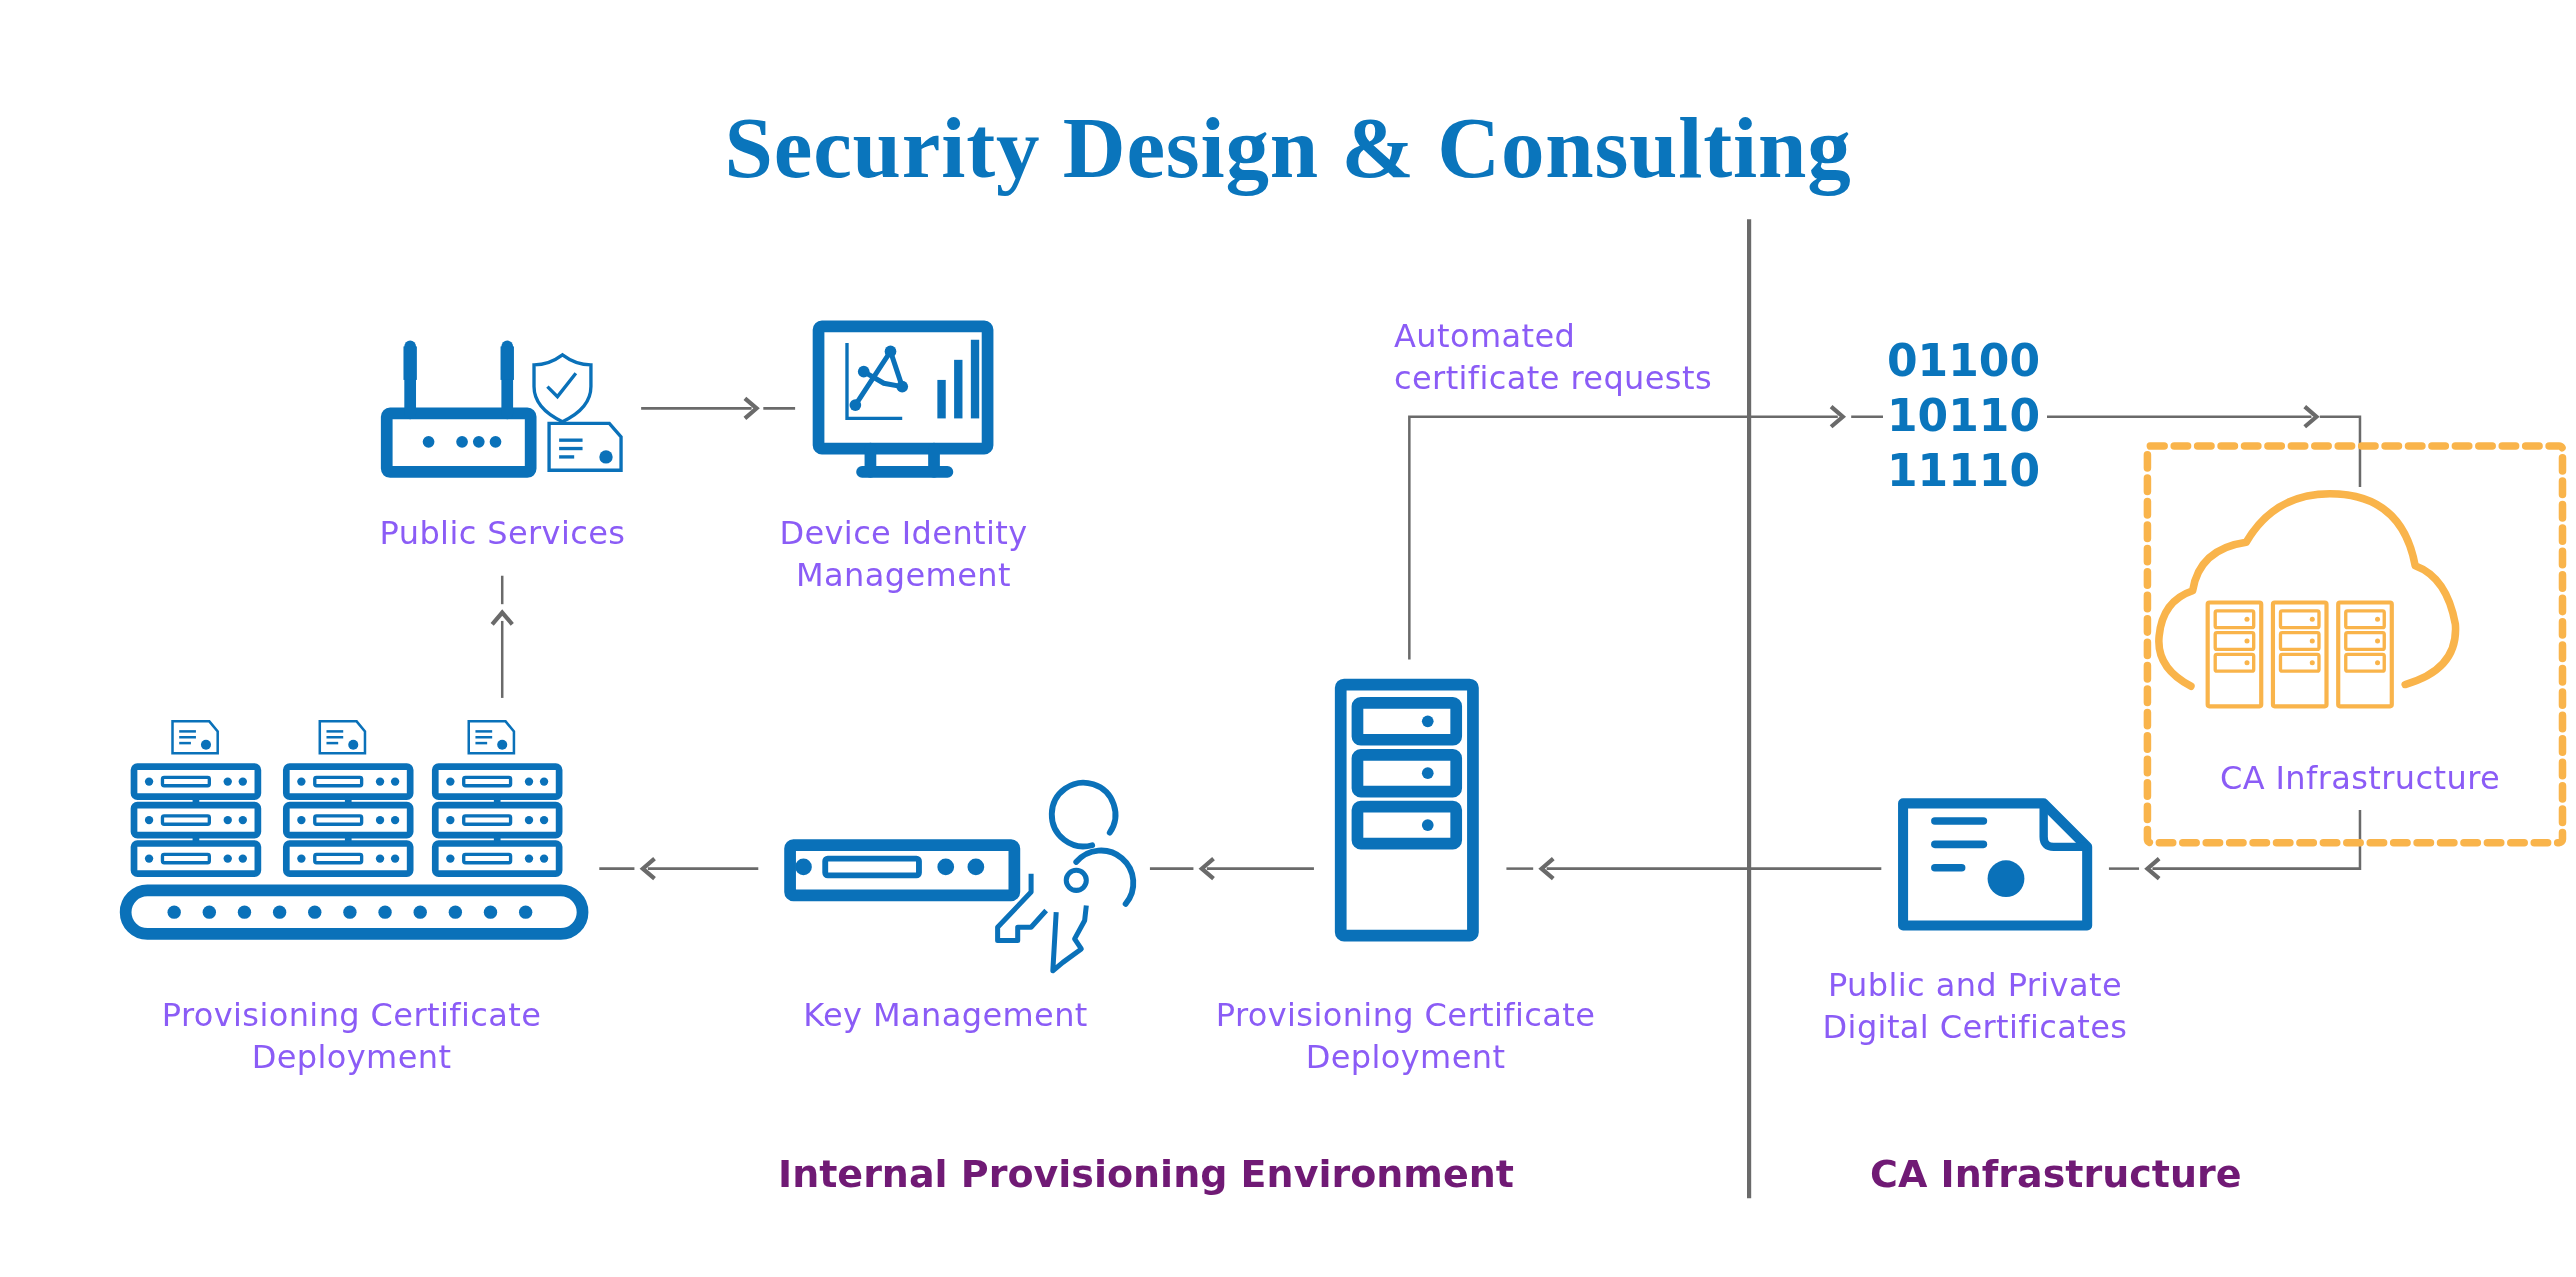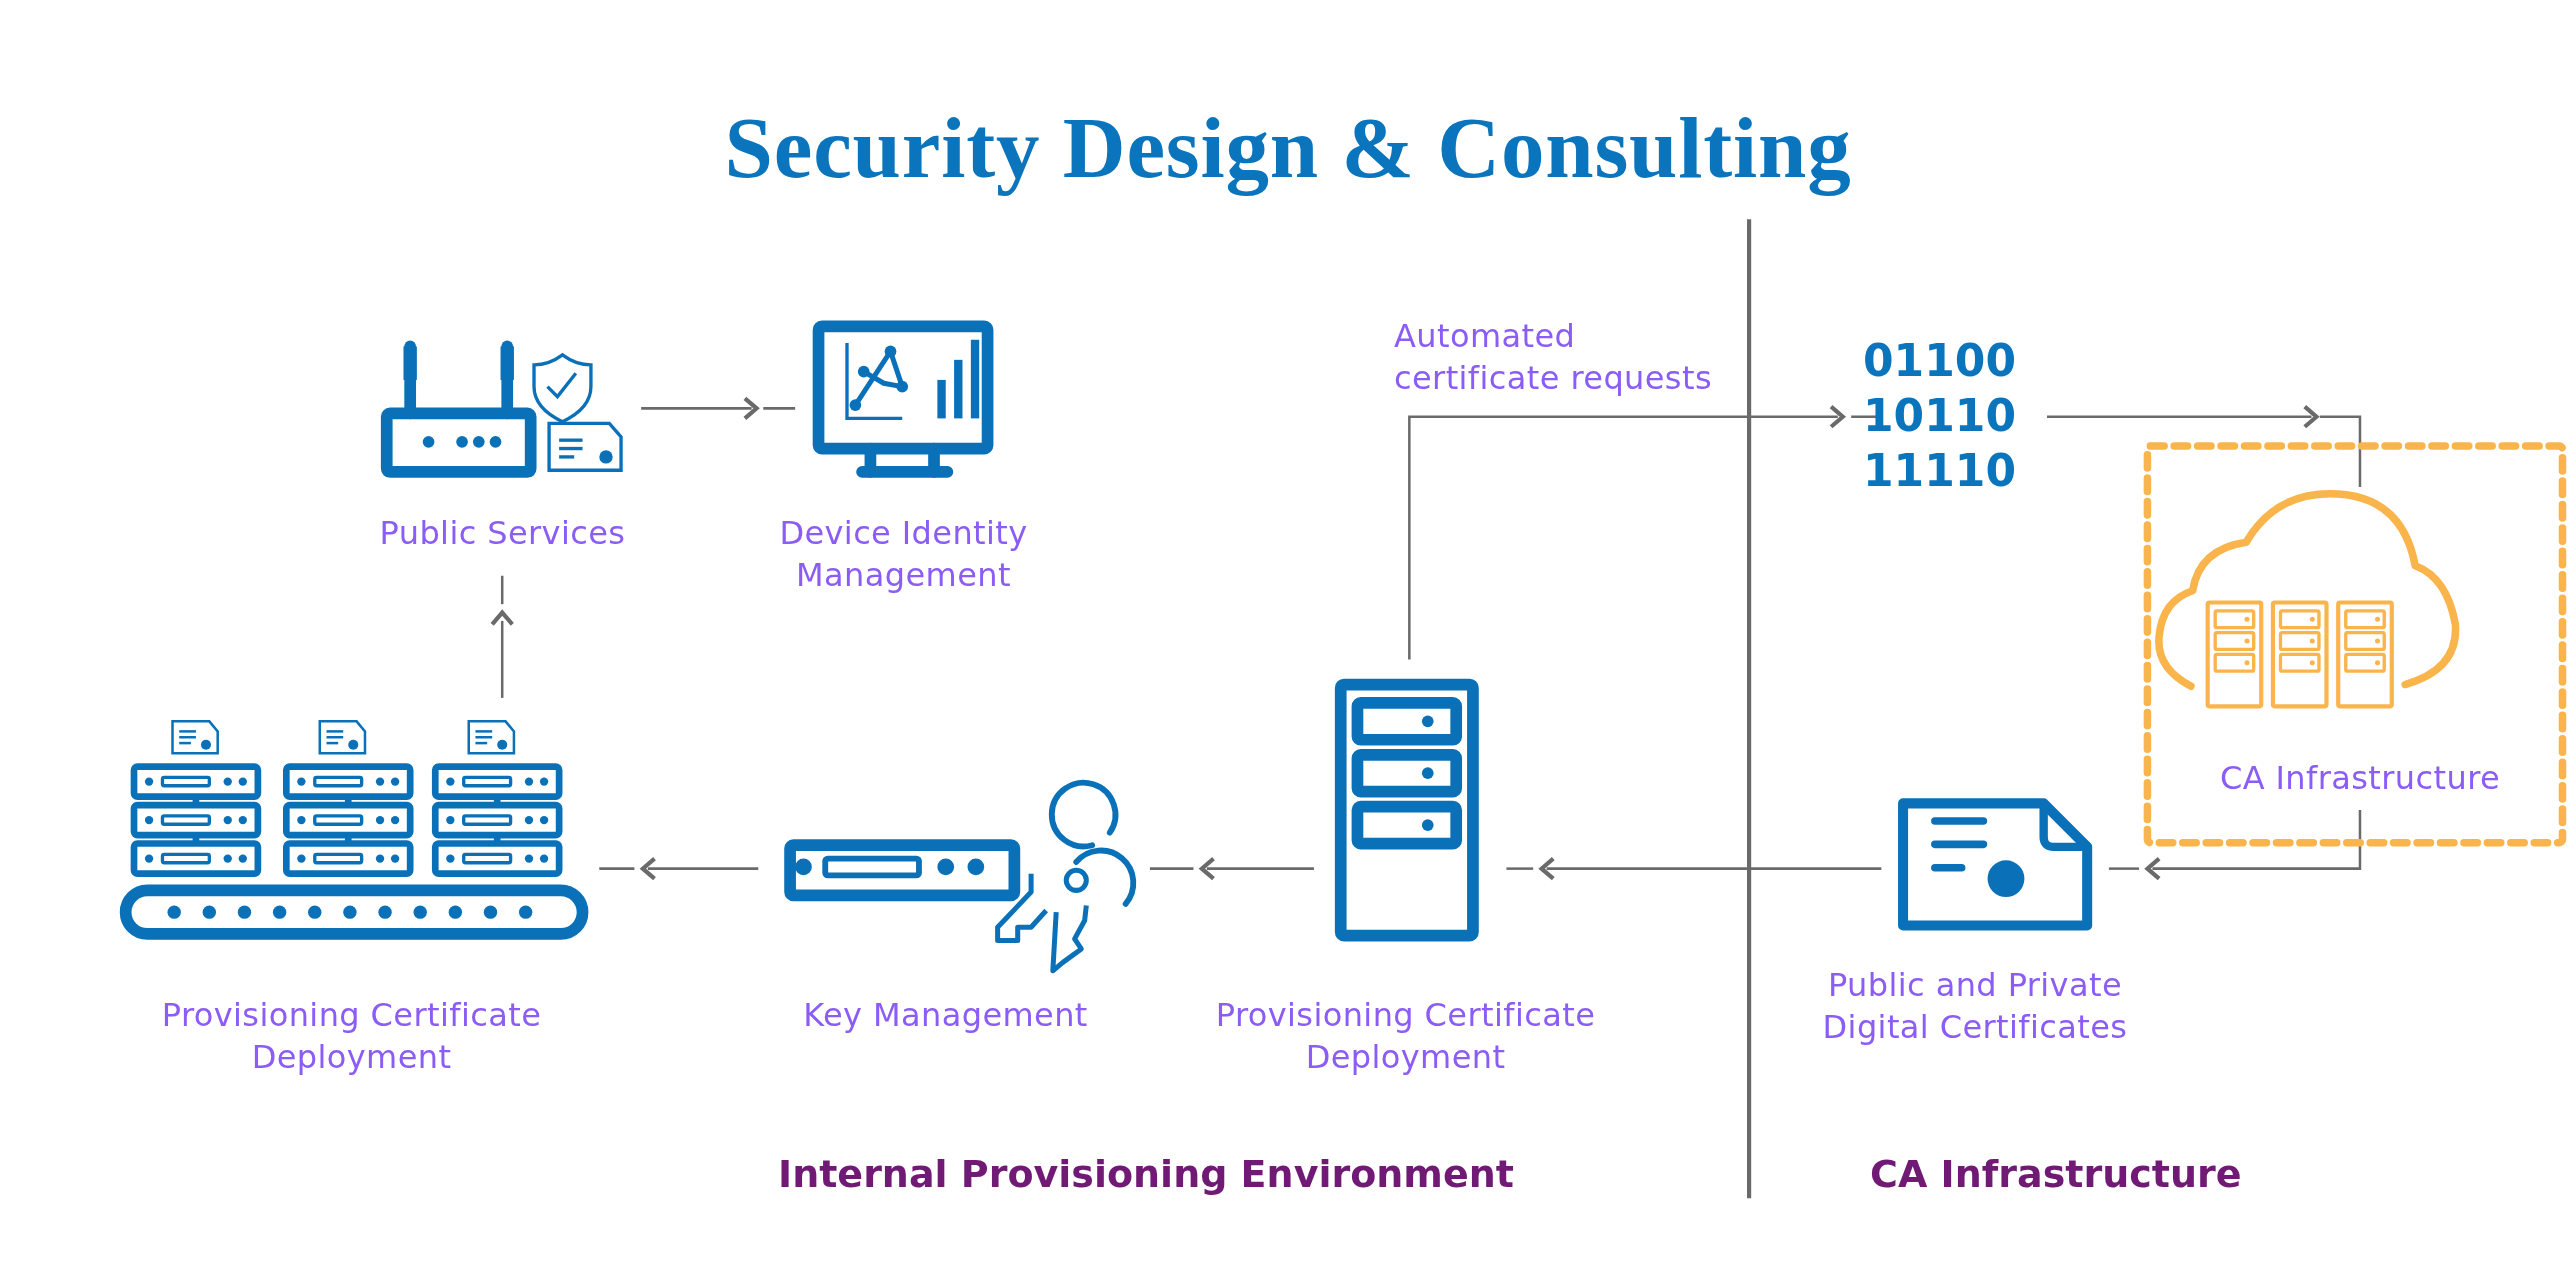--- a/index.html
+++ b/index.html
@@ -1,21 +1,21 @@
 <!DOCTYPE html>
 <html style="font-size:13.4px"><head>
 <meta charset="utf-8">
 <style>
   html, body { margin: 0; padding: 0; background: #ffffff; }
   body { width: 2576px; height: 1277px; overflow: hidden; position: relative; font-family: "Liberation Sans", "DejaVu Sans", sans-serif; }
   svg.canvas { position: absolute; left: 0; top: 0; }
   .title { position: absolute; left: 0; width: 2576px; top: 74px; text-align: center; font-size: 87px; font-weight: bold; color: #0a75bc; letter-spacing: 0.8px; font-family: Liberation Serif, serif; margin-top: 23px; }
   .lbl { position: absolute; text-align: center; color: #8b5cf6; font-size: 32px; line-height: 42px; font-family: "DejaVu Sans", sans-serif; font-weight: normal; letter-spacing: 0.4px; white-space: pre-line; }
   .lbl.left { text-align: left; }
-  .binary { position: absolute; color: #0a75bc; font-weight: bold; font-size: 44px; line-height: 55px; font-family: "DejaVu Sans", sans-serif; text-align: left; white-space: pre-line; }
+  .binary { position: absolute; color: #0a75bc; font-weight: bold; font-size: 44px; line-height: 55px; font-family: "DejaVu Sans", sans-serif; text-align: center; white-space: pre-line; }
   .section { position: absolute; color: #701a75; font-weight: bold; font-size: 38px; font-family: "DejaVu Sans", sans-serif; }
   .ic { fill: none; stroke: #0a71b9; stroke-width: 14; stroke-linejoin: round; stroke-linecap: round; }
   .icf { fill: #0a71b9; }
   .oc { fill: none; stroke: #f9b44b; stroke-width: 9; stroke-linejoin: round; stroke-linecap: round; }
   .ln { fill: none; stroke: #6a6a6a; stroke-width: 3; }
   .arr { fill: none; stroke: #6a6a6a; stroke-width: 5; stroke-linejoin: miter; }
 </style>
 </head>
 <body>
 

